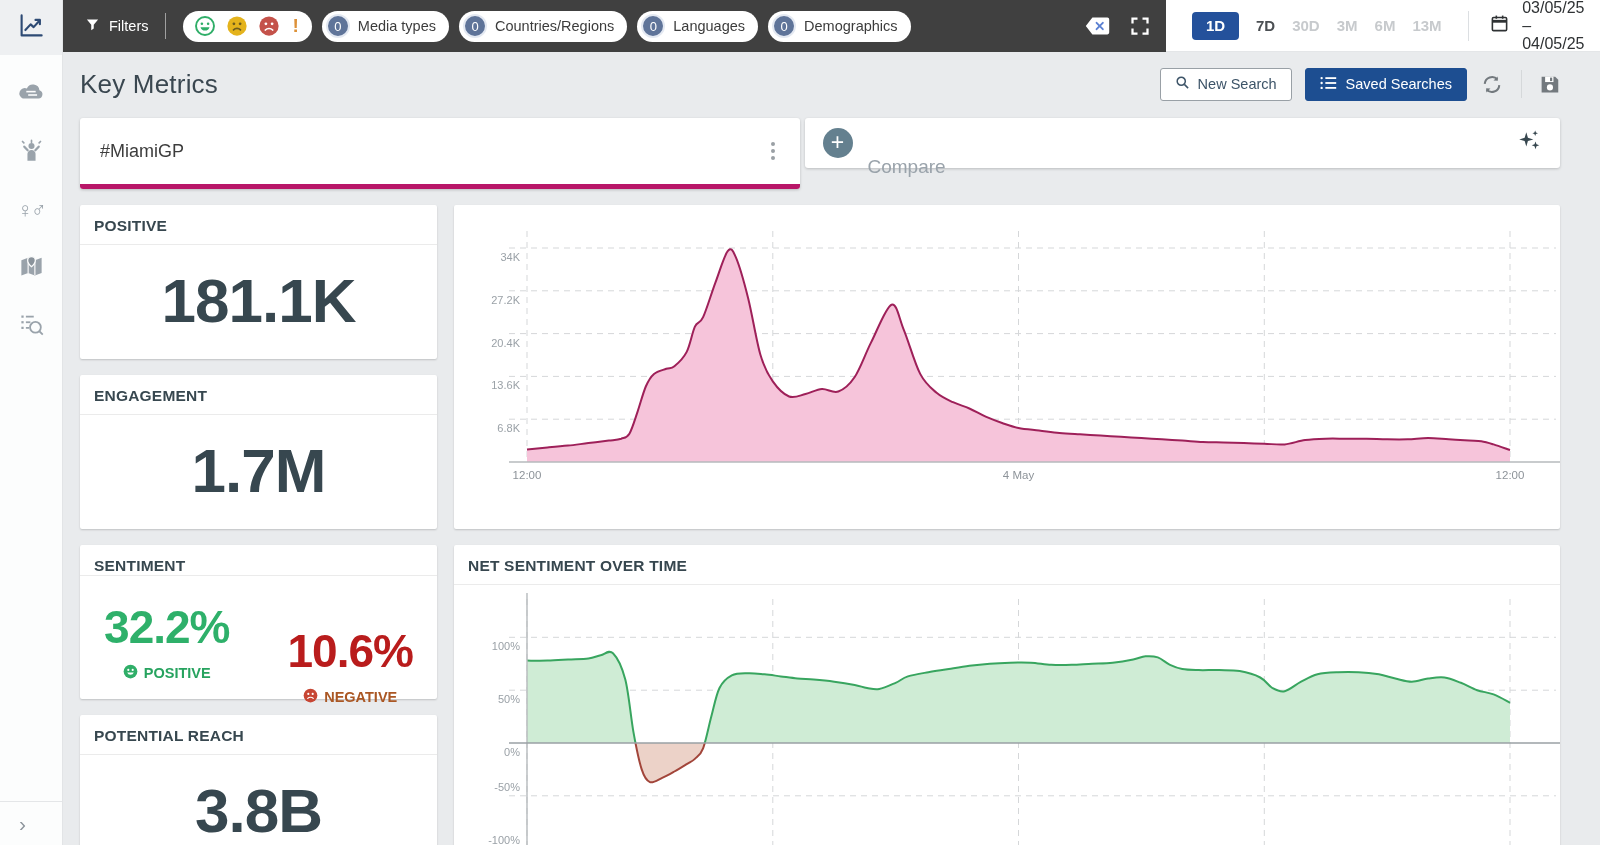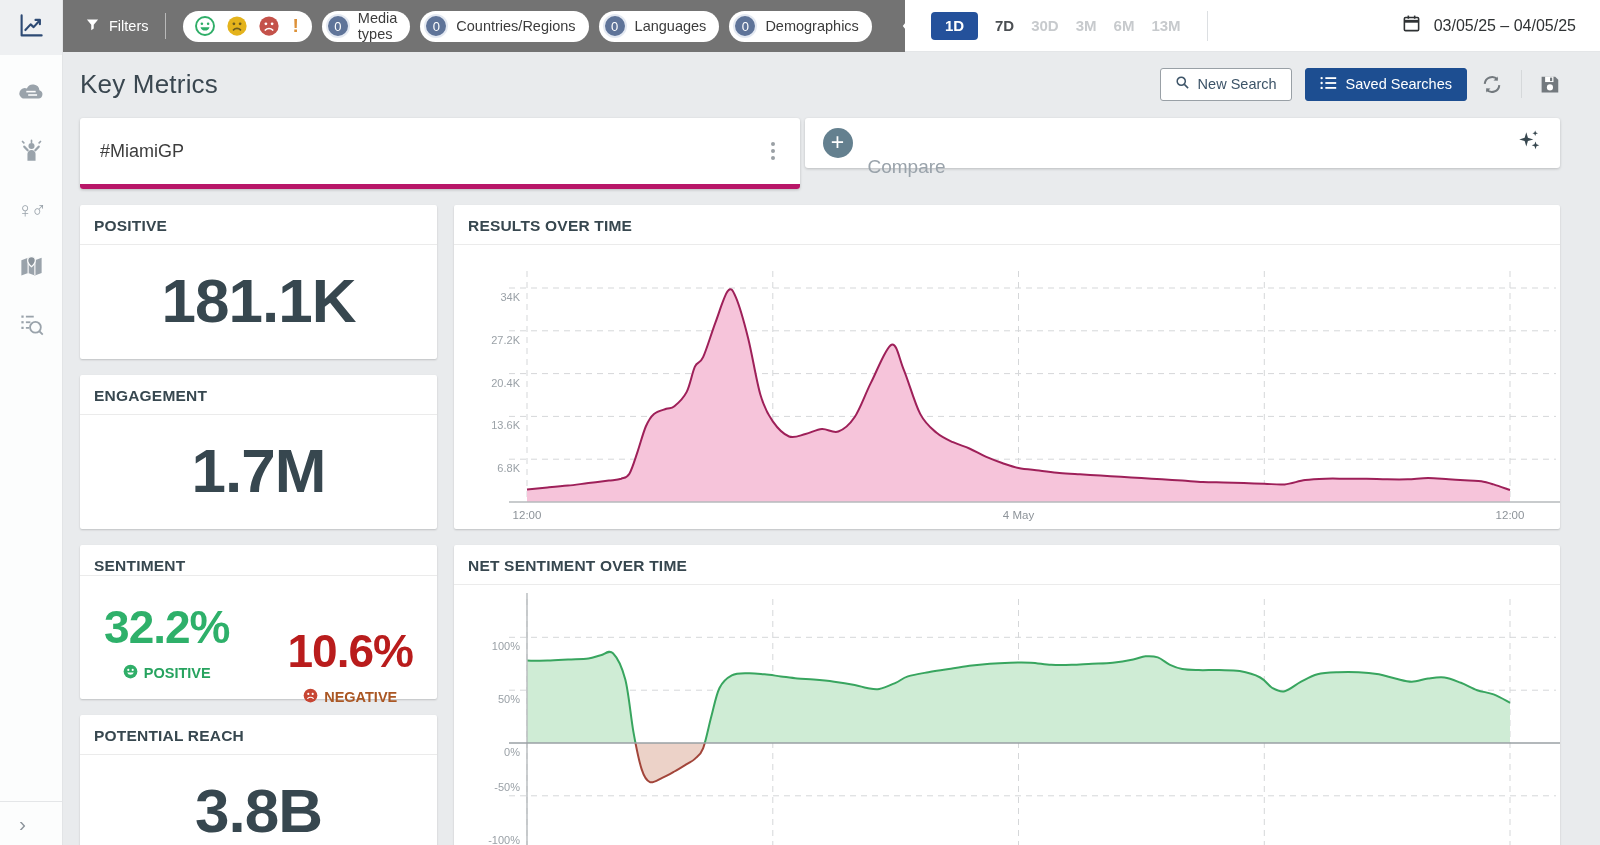--- a/index.html
+++ b/index.html
@@ -17,21 +17,21 @@
   .side-item { width: 42px; height: 34px; display: flex; align-items: center; justify-content: center; color: #9aa3ab; cursor: pointer; }
   .gender-glyphs { font-size: 21px; color: #9aa3ab; letter-spacing: -2px; }
   .sidebar-foot { position: absolute; bottom: 0; left: 0; right: 0; height: 44px; border-top: 1px solid #e4e6e8; display: flex; align-items: center; background: #fcfdfd; }
   .chevron { margin-left: 19px; color: #8d959c; font-size: 21px; line-height: 1; }
 
   
   .main { flex: 1; display: flex; flex-direction: column; min-width: 0; }
 
   
   .topbar { height: 52px; display: flex; flex: none; }
-  .topbar-blue { width: 842px; flex: none; background: #737373; display: flex; align-items: center; padding: 0 16px 0 22px; gap: 10px; }
+  .topbar-blue { width: 1103px; flex: none; background: #404040; display: flex; align-items: center; padding: 0 16px 0 22px; gap: 10px; }
   .filters-btn { display: flex; align-items: center; gap: 9px; color: #fff; font-size: 14.5px; cursor: pointer; }
   .tb-divider { width: 1px; height: 26px; background: rgba(255,255,255,.5); margin: 0 7px; flex: none; }
   .senti-pill { background: #fff; border-radius: 16px; height: 31px; display: flex; align-items: center; padding: 0 11px; gap: 10px; }
   .senti-pill .emoji { display: flex; cursor: pointer; }
   .bang { color: #dd9138; font-weight: 700; font-size: 19px; padding: 0 2px; cursor: pointer; }
   .pill { background: #fff; border-radius: 16px; height: 31px; display: flex; align-items: center; gap: 8px; padding: 0 13px 0 4px; font-size: 14.5px; color: #3c3c3c; cursor: pointer; }
   .pill-badge { width: 24px; height: 24px; border-radius: 50%; background: #5f7499; border: 2px solid #e4e9f2; color: #fff; font-size: 13px; display: flex; align-items: center; justify-content: center; flex: none; }
   .tb-spacer { flex: 1; }
   .tb-icon { display: flex; align-items: center; cursor: pointer; margin-left: 10px; }
 
@@ -375,21 +375,20 @@
           </div>
 
           <div class="card metric-card">
             <div class="card-head">POTENTIAL REACH</div>
             <div class="metric-value">3.8B</div>
           </div>
         </div>
 
         <div class="col-right">
           <div class="card chart-card1">
-            <div class="card-head">RESULTS OVER TIME</div>
             <svg id="chart1" class="chart-svg" width="1106" height="284">
                 <line class="grid-line" x1="55" y1="43" x2="1102" y2="43"></line>
                 <line class="grid-line" x1="55" y1="85.8" x2="1102" y2="85.8"></line>
                 <line class="grid-line" x1="55" y1="128.6" x2="1102" y2="128.6"></line>
                 <line class="grid-line" x1="55" y1="171.4" x2="1102" y2="171.4"></line>
                 <line class="grid-line" x1="55" y1="214.2" x2="1102" y2="214.2"></line>
                 <line class="grid-line" x1="73" y1="26" x2="73" y2="257"></line>
                 <line class="grid-line" x1="318.8" y1="26" x2="318.8" y2="257"></line>
                 <line class="grid-line" x1="564.5" y1="26" x2="564.5" y2="257"></line>
                 <line class="grid-line" x1="810.3" y1="26" x2="810.3" y2="257"></line>

